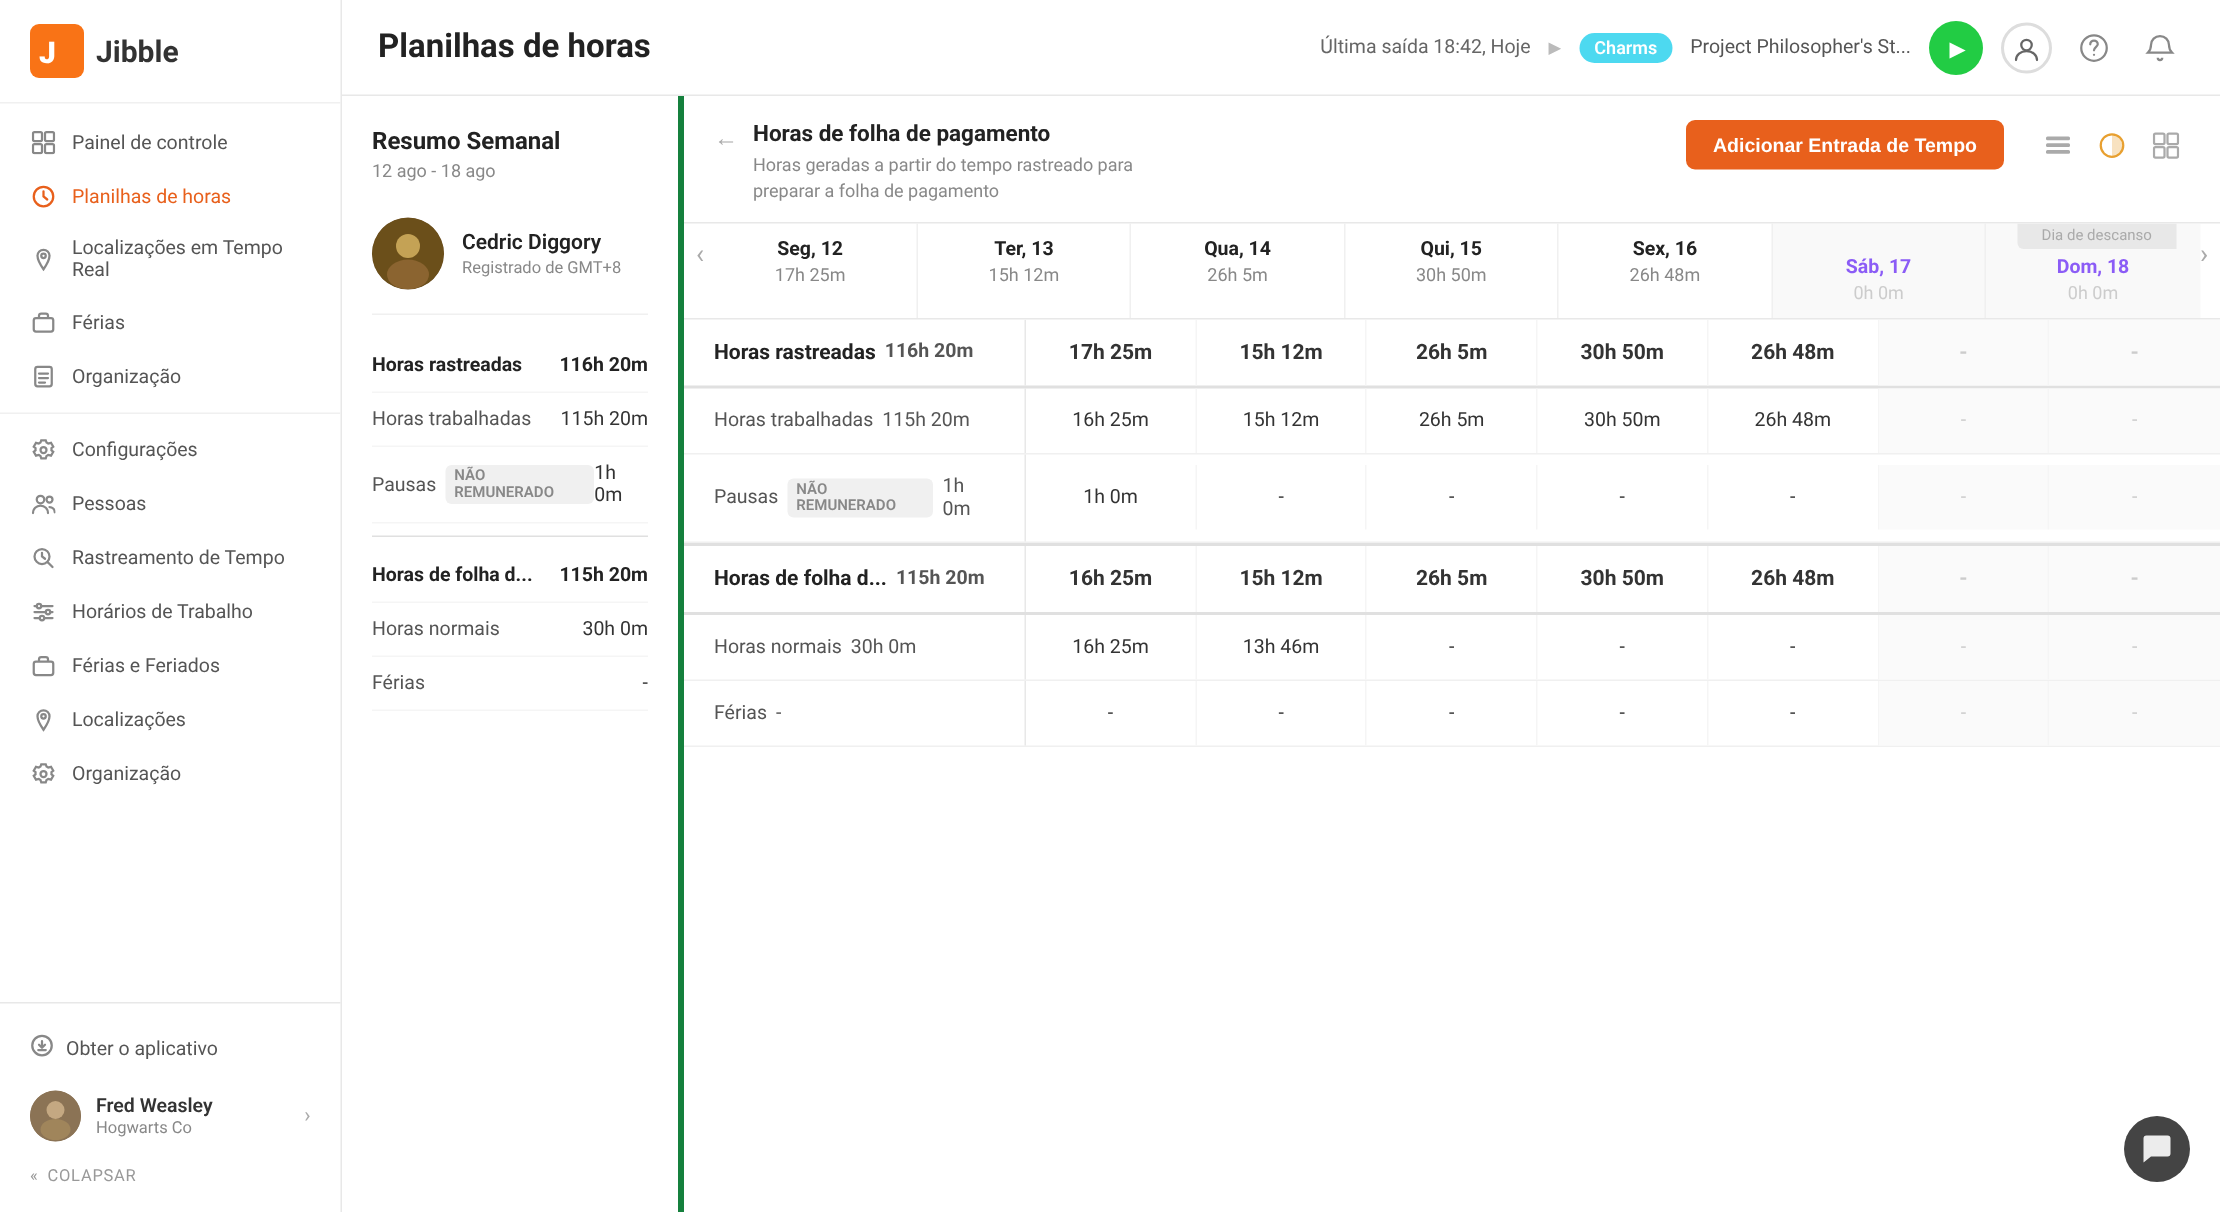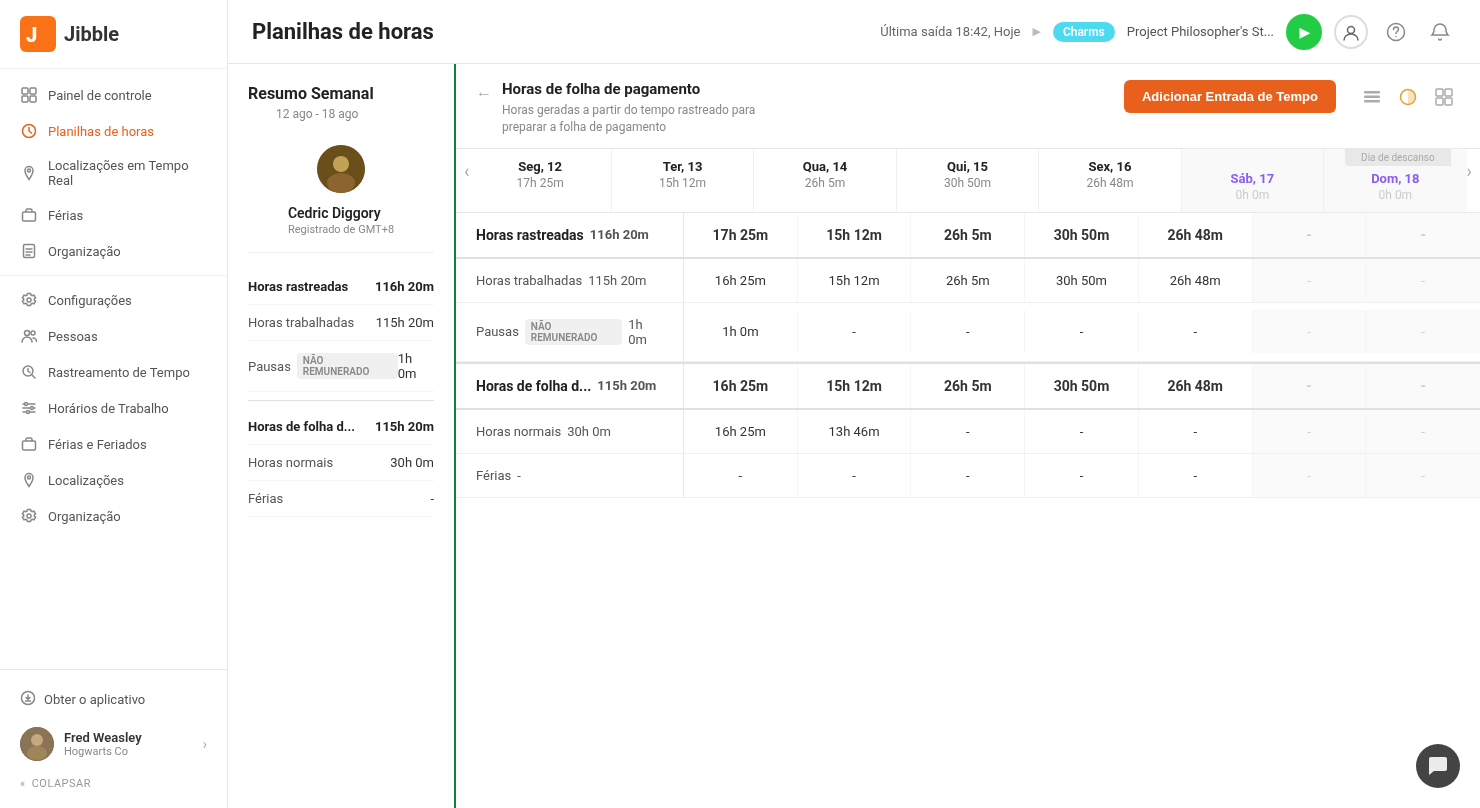--- a/index.html
+++ b/index.html
@@ -209,43 +209,41 @@
       flex: 1;
       display: flex;
       overflow: hidden;
     }
 
     
     .weekly-panel {
       width: 228px;
       min-width: 228px;
       background: #fff;
-      border-right: 2px solid #15803d;
+      border-right: 4px solid #15803d;
       padding: 20px;
     }
     .weekly-title {
       font-size: 16px;
       font-weight: 700;
       color: #222;
     }
     .weekly-dates {
       font-size: 12px;
       color: #888;
       margin-top: 4px;
-      margin-left: 28px;
     }
 
     .employee-card {
       display: flex;
       align-items: center;
       gap: 12px;
       margin-top: 24px;
       padding-bottom: 16px;
       border-bottom: 1px solid #f0f0f0;
-      flex-direction: column;
     }
     .employee-avatar {
       width: 48px;
       height: 48px;
       border-radius: 50%;
       background: #8b7355;
       overflow: hidden;
       flex-shrink: 0;
       display: flex;
       align-items: center;

